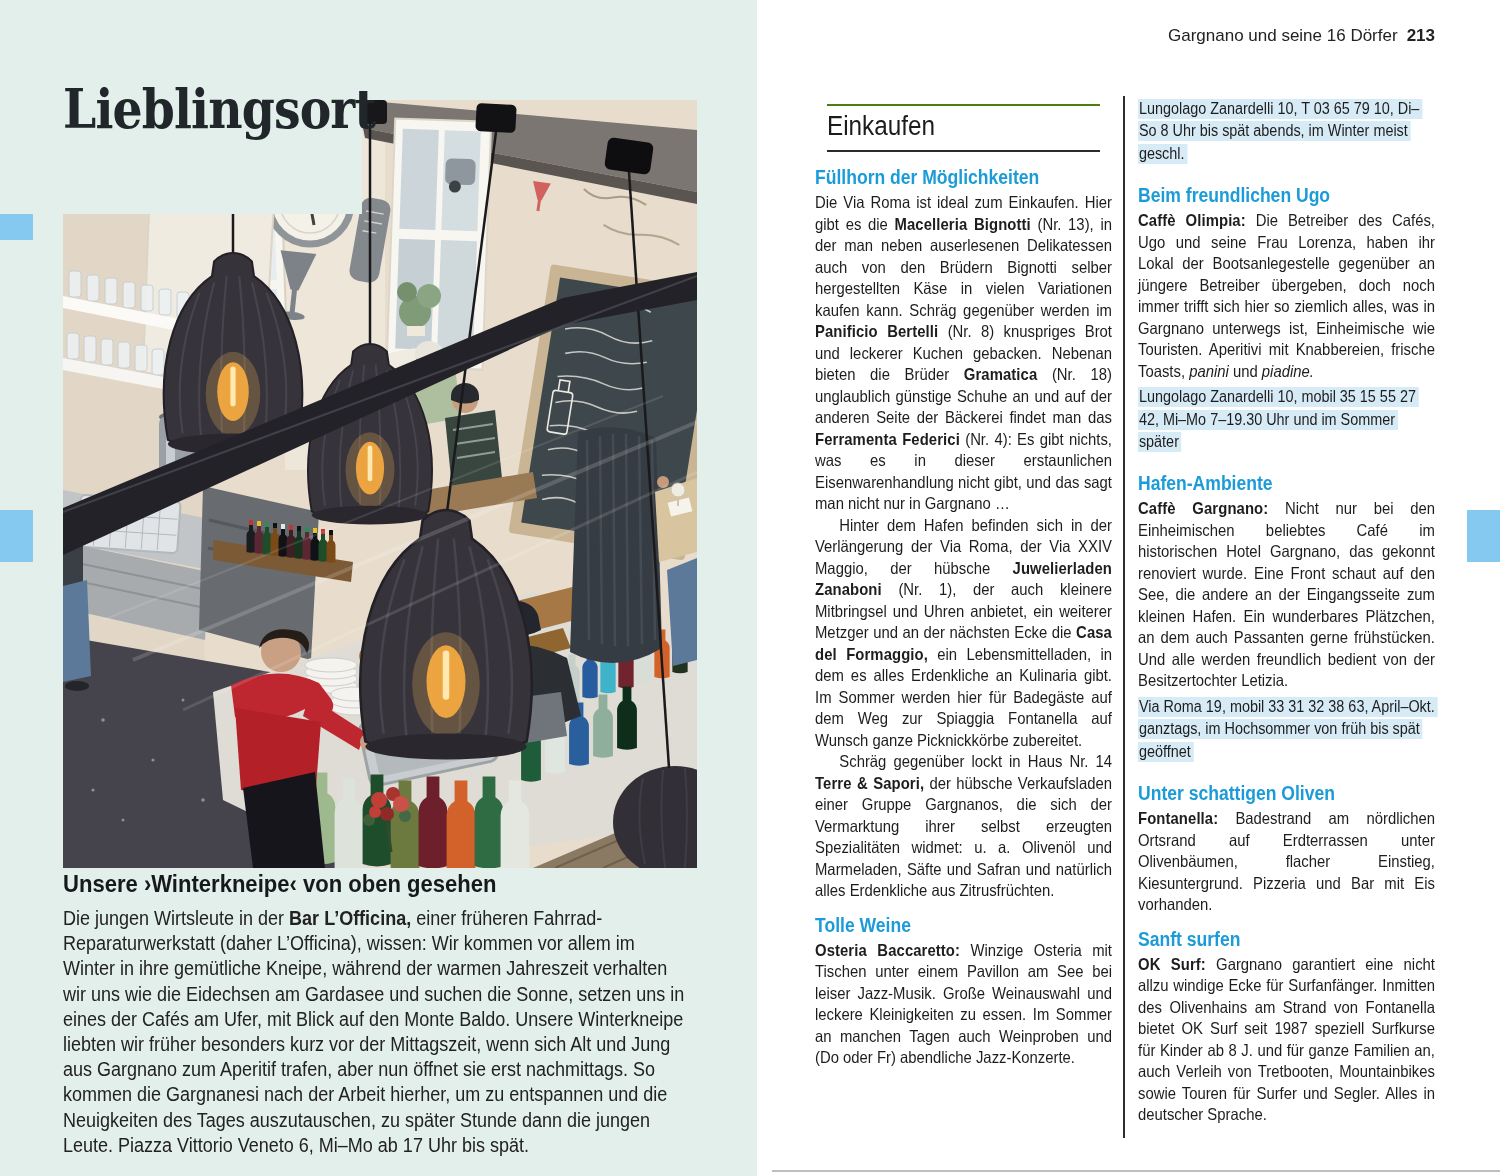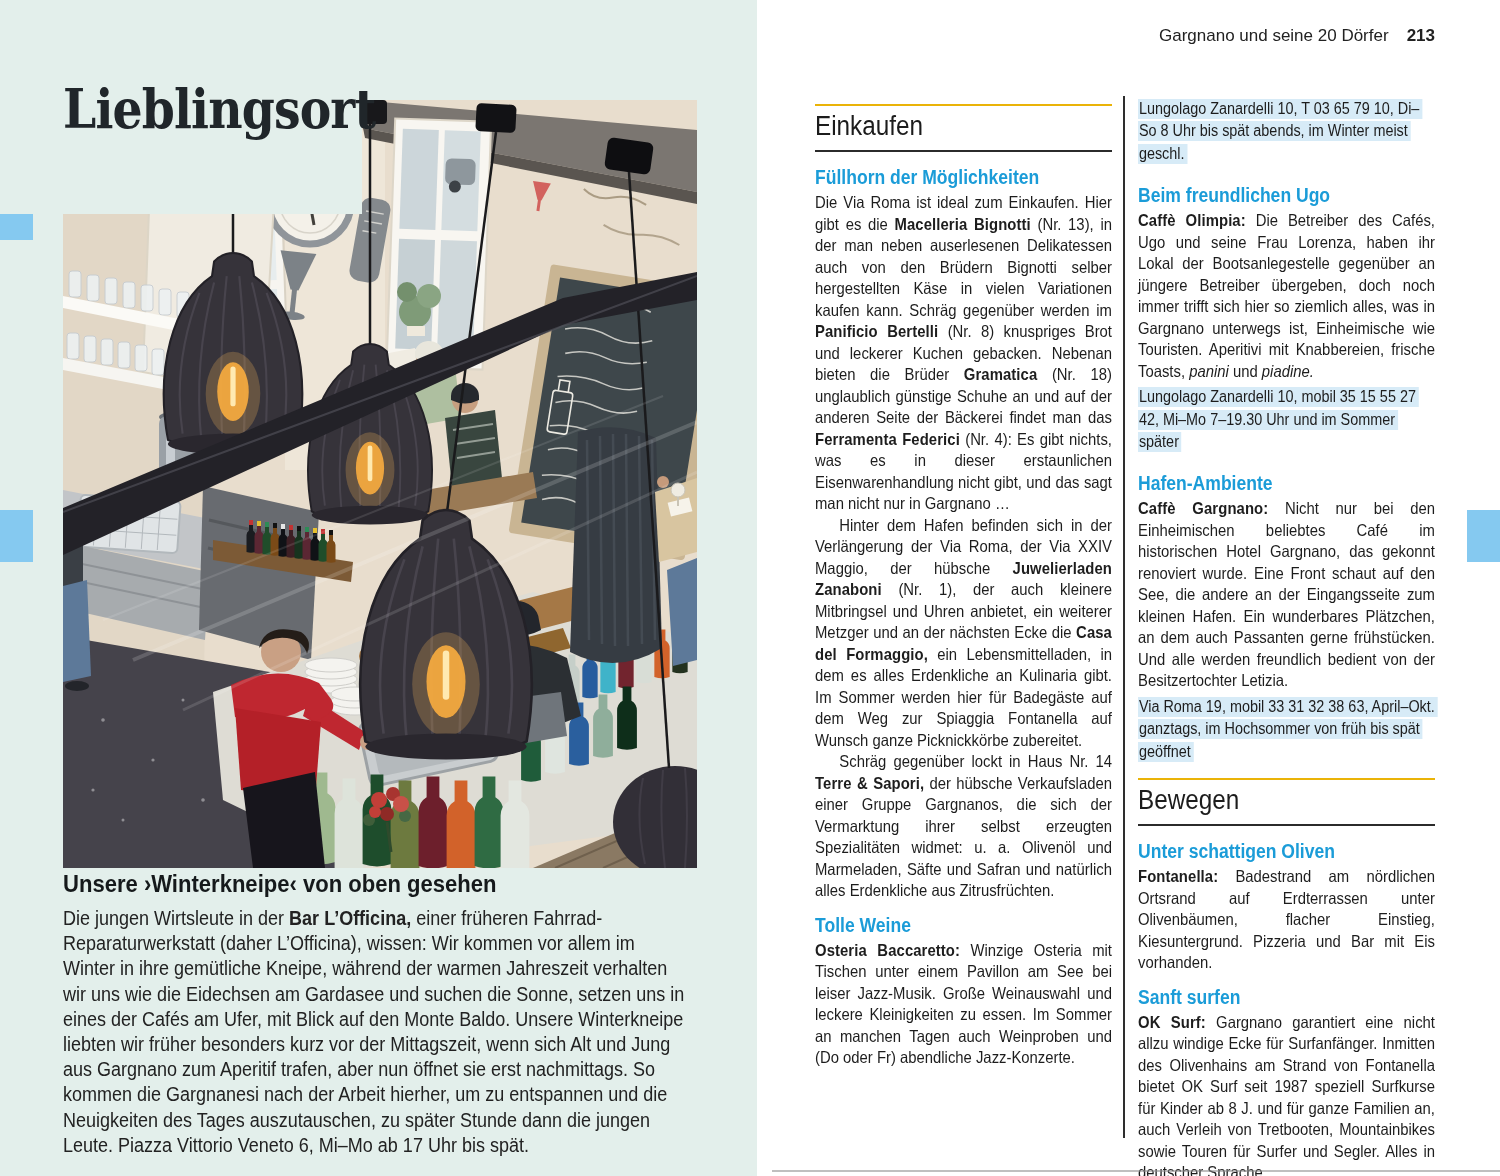--- a/index.html
+++ b/index.html
@@ -15,35 +15,35 @@
   #tab-mid-right{left:1467px;top:510px;}
   
   .cond{transform:scaleX(.9);transform-origin:0 0;width:111.1%;}
   .pagenum{font-size:17px;font-weight:700;letter-spacing:.3px;}
   #page-title{font-family:"DejaVu Serif","Liberation Serif",serif;font-weight:700;
               font-size:55px;line-height:58px;color:#20262a;letter-spacing:-1px;
               transform:scaleX(.86);transform-origin:0 0;white-space:nowrap;}
   #title-block{left:0;top:0;width:362px;height:214px;background:#e3efeb;z-index:3;}
   #title-inner{position:absolute;left:63px;top:80px;}
   #running-head{left:900px;top:26px;width:535px;text-align:right;font-size:17px;color:#222;}
-  #running-head b{margin-left:18px;}
+  #running-head b{margin-left:9px;}
   
   #photo{left:63px;top:100px;width:634px;height:768px;z-index:1;background:#e8ddcd;}
   
   #caption-head{left:63px;top:870px;width:640px;font-size:24.5px;font-weight:700;color:#15191b;}
   #caption-body{left:63px;top:906px;width:622px;font-size:20px;line-height:25.2px;color:#222;}
   #caption-body p{margin:0;}
   
   .col{width:297px;}
   #col-left{left:815px;top:104px;}
   #col-right{left:1138px;top:98px;}
   #col-divider{left:1123px;top:96px;width:2px;height:1042px;background:#2e2e2e;}
   #bottom-edge{left:772px;top:1170px;width:728px;height:2px;background:#8a8a8a;opacity:.55;}
   .col > :first-child{margin-top:0 !important;}
-  .b-section{margin:16px 0 14px;border-top:2px solid #eab308;border-bottom:2px solid #2b2b2b;
+  .b-section{margin:16px 12px 14px;border-top:2px solid #4d7c0f;border-bottom:2px solid #2b2b2b;
              padding:6px 0 10px;}
   .b-section .section-txt{display:inline-block;font-size:27px;line-height:28px;font-weight:400;
              color:#1c1c1c;}
   .b-sub{margin:14px 0 3px;font-size:19.5px;line-height:23px;font-weight:700;color:#1b9cd8;}
   .b-hl + .b-sub{margin-top:19px;}
   .b-p + .b-sub{margin-top:12px;}
   .bodytxt{font-size:16.5px;line-height:21.5px;text-align:justify;margin:0;color:#1d1d1d;}
   .bodytxt b{letter-spacing:.1px;}
   .indent{text-indent:27px;}
   .b-hl{margin:4px 0 0;font-size:16px;line-height:22.4px;text-align:left;}
@@ -443,21 +443,21 @@
 
   <div id="caption-head" class="abs cond">Unsere ›Winterkneipe‹ von oben gesehen</div>
   <div id="caption-body" class="abs">
     <p class="cond" id="caption-par"><span>Die jungen Wirtsleute in der </span><b>Bar L’Officina,</b><span> einer früheren Fahrrad-Reparaturwerkstatt (daher L’Officina), wissen: Wir kommen vor allem im Winter in ihre gemütliche Kneipe, während der warmen Jahreszeit verhalten wir uns wie die Eidechsen am Gardasee und suchen die Sonne, setzen uns in eines der Cafés am Ufer, mit Blick auf den Monte Baldo. Unsere Winterkneipe liebten wir früher besonders kurz vor der Mittagszeit, wenn sich Alt und Jung aus Gargnano zum Aperitif trafen, aber nun öffnet sie erst nachmittags. So kommen die Gargnanesi nach der Arbeit hierher, um zu entspannen und die Neuigkeiten des Tages auszutauschen, zu später Stunde dann die jungen Leute. Piazza Vittorio Veneto 6, Mi–Mo ab 17 Uhr bis spät.</span></p>
   </div>
 </div>
 
 <div id="right-page" class="abs"></div>
 
 <div id="running-head" class="abs">
-  <span>Gargnano und seine 20 Dörfer</span><b>213</b>
+  <span>Gargnano und seine 16 Dörfer</span><b>213</b>
 </div>
 
 <div id="col-divider" class="abs"></div>
 
 <div id="col-left" class="abs col">
     <div class="b-section"><span class="section-txt cond">Einkaufen</span></div>
     <h3 class="b-sub cond">Füllhorn der Möglichkeiten</h3>
     <p class="b-p bodytxt cond"><span>Die Via Roma ist ideal zum Einkaufen. Hier gibt es die </span><b>Macelleria Bignotti</b><span> (Nr. 13), in der man neben auserlesenen Delikatessen auch von den Brüdern Bignotti selber hergestellten Käse in vielen Variationen kaufen kann. Schräg gegenüber werden im </span><b>Panificio Bertelli</b><span> (Nr. 8) knuspriges Brot und leckerer Kuchen gebacken. Nebenan bieten die Brüder </span><b>Gramatica</b><span> (Nr. 18) unglaublich günstige Schuhe an und auf der anderen Seite der Bäckerei findet man das </span><b>Ferramenta Federici</b><span> (Nr. 4): Es gibt nichts, was es in dieser erstaunlichen Eisenwarenhandlung nicht gibt, und das sagt man nicht nur in Gargnano …</span></p>
     <p class="b-p bodytxt cond indent"><span>Hinter dem Hafen befinden sich in der Verlängerung der Via Roma, der Via XXIV Maggio, der hübsche </span><b>Juwelierladen Zanaboni</b><span> (Nr. 1), der auch kleinere Mitbringsel und Uhren anbietet, ein weiterer Metzger und an der nächsten Ecke die </span><b>Casa del Formaggio,</b><span> ein Lebensmittelladen, in dem es alles Erdenkliche an Kulinaria gibt. Im Sommer werden hier für Badegäste auf dem Weg zur Spiaggia Fontanella auf Wunsch ganze Picknickkörbe zubereitet.</span></p>
     <p class="b-p bodytxt cond indent"><span>Schräg gegenüber lockt in Haus Nr. 14 </span><b>Terre &amp; Sapori,</b><span> der hübsche Verkaufsladen einer Gruppe Gargnanos, die sich der Vermarktung ihrer selbst erzeugten Spezialitäten widmet: u. a. Olivenöl und Marmeladen, Säfte und Safran und natürlich alles Erdenkliche aus Zitrusfrüchten.</span></p>
@@ -465,21 +465,20 @@
     <p class="b-p bodytxt cond"><b>Osteria Baccaretto:</b><span> Winzige Osteria mit Tischen unter einem Pavillon am See bei leiser Jazz-Musik. Große Weinauswahl und leckere Kleinigkeiten zu essen. Im Sommer an manchen Tagen auch Weinproben und (Do oder Fr) abendliche Jazz-Konzerte.</span></p>
   </div>
 <div id="col-right" class="abs col">
     <p class="b-hl bodytxt cond"><span class="hl-span">Lungolago Zanardelli 10, T 03 65 79 10, Di–So 8 Uhr bis spät abends, im Winter meist geschl.</span></p>
     <h3 class="b-sub cond">Beim freundlichen Ugo</h3>
     <p class="b-p bodytxt cond"><b>Caffè Olimpia:</b><span> Die Betreiber des Cafés, Ugo und seine Frau Lorenza, haben ihr Lokal der Bootsanlegestelle gegenüber an jüngere Betreiber übergeben, doch noch immer trifft sich hier so ziemlich alles, was in Gargnano unterwegs ist, Einheimische wie Touristen. Aperitivi mit Knabbereien, frische Toasts, </span><i>panini</i><span> und </span><i>piadine.</i></p>
     <p class="b-hl bodytxt cond"><span class="hl-span">Lungolago Zanardelli 10, mobil 35 15 55 27 42, Mi–Mo 7–19.30 Uhr und im Sommer später</span></p>
     <h3 class="b-sub cond">Hafen-Ambiente</h3>
     <p class="b-p bodytxt cond"><b>Caffè Gargnano:</b><span> Nicht nur bei den Einheimischen beliebtes Café im historischen Hotel Gargnano, das gekonnt renoviert wurde. Eine Front schaut auf den See, die andere an der Eingangsseite zum kleinen Hafen. Ein wunderbares Plätzchen, an dem auch Passanten gerne frühstücken. Und alle werden freundlich bedient von der Besitzertochter Letizia.</span></p>
     <p class="b-hl bodytxt cond"><span class="hl-span">Via Roma 19, mobil 33 31 32 38 63, April–Okt. ganztags, im Hochsommer von früh bis spät geöffnet</span></p>
-    <div class="b-section"><span class="section-txt cond">Bewegen</span></div>
     <h3 class="b-sub cond">Unter schattigen Oliven</h3>
     <p class="b-p bodytxt cond"><b>Fontanella:</b><span> Badestrand am nördlichen Ortsrand auf Erdterrassen unter Olivenbäumen, flacher Einstieg, Kiesuntergrund. Pizzeria und Bar mit Eis vorhanden.</span></p>
     <h3 class="b-sub cond">Sanft surfen</h3>
     <p class="b-p bodytxt cond"><b>OK Surf:</b><span> Gargnano garantiert eine nicht allzu windige Ecke für Surfanfänger. Inmitten des Olivenhains am Strand von Fontanella bietet OK Surf seit 1987 speziell Surfkurse für Kinder ab 8 J. und für ganze Familien an, auch Verleih von Tretbooten, Mountainbikes sowie Touren für Surfer und Segler. Alles in deutscher Sprache.</span></p>
   </div>
 
 <div id="tab-mid-right" class="abs tab"></div>
 <div id="bottom-edge" class="abs"></div>
 
 </body></html>

